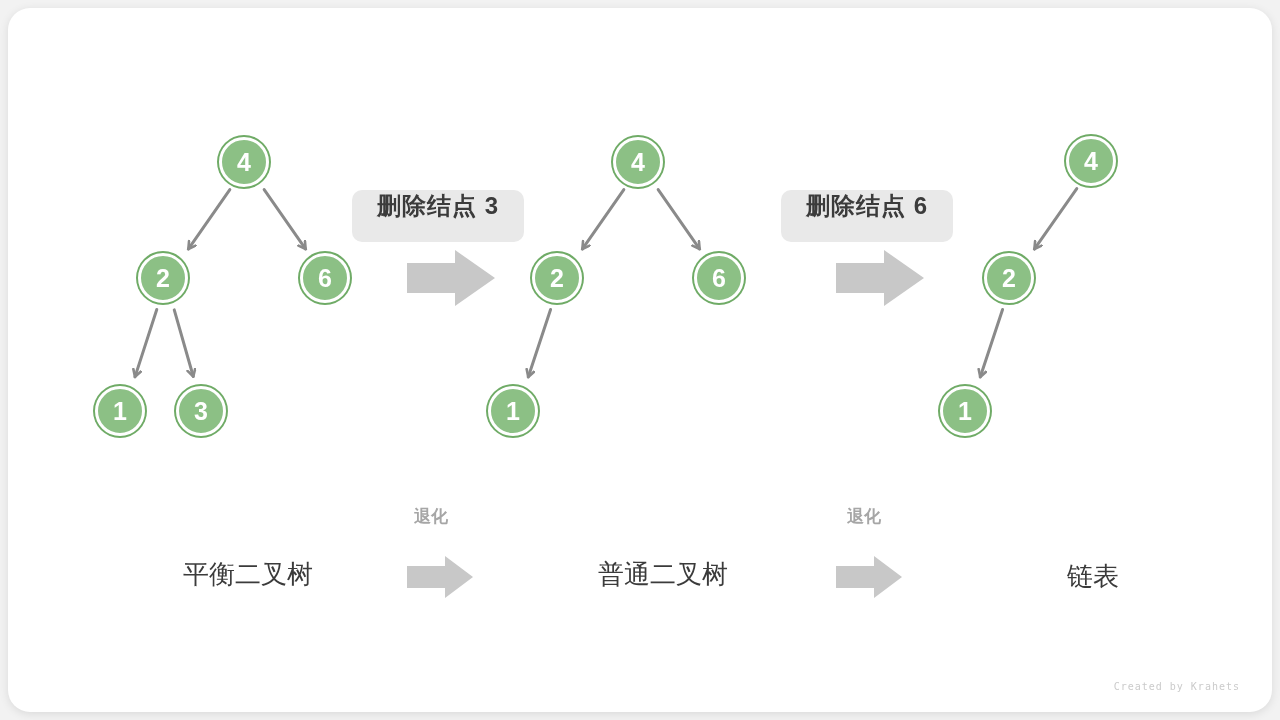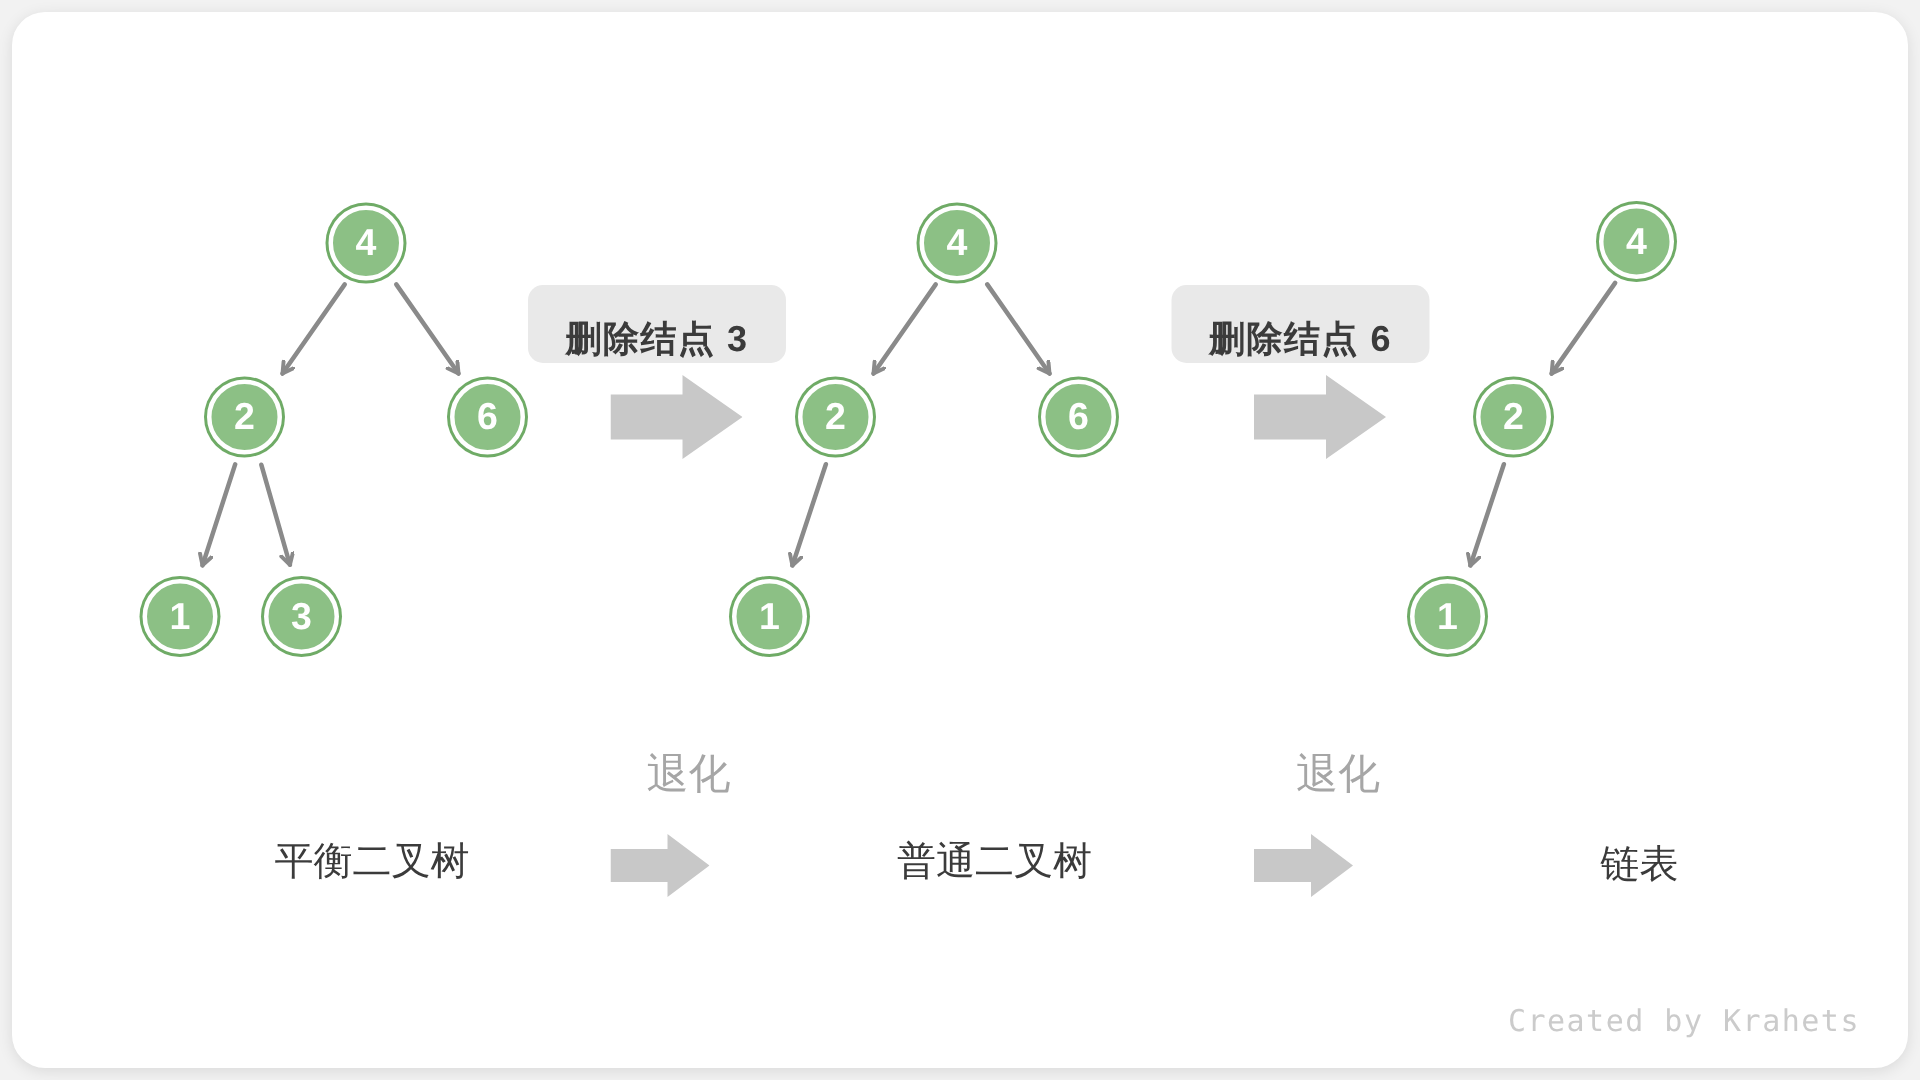--- a/index.html
+++ b/index.html
@@ -41,62 +41,61 @@
     display: flex;
     align-items: center;
     justify-content: center;
   }
   .label-box {
     position: absolute;
     width: 172px; height: 52px;
     background: var(--label-box-bg, #e9e9e9);
     border-radius: 10px;
     display: flex;
-    align-items: flex-end;
+    align-items: flex-start;
     justify-content: center;
     color: var(--label-text, #3b3b3b);
     font-size: 24px;
     font-weight: bold;
     letter-spacing: 1px;
   }
   .tbox1 { left: 352px; top: 190px; }
   .tbox2 { left: 781px; top: 190px; }
   .big-arrow { position: absolute; }
   .big-arrow polygon { fill: var(--big-arrow, #c8c8c8); }
   .top1 { left: 407px; top: 250px; }
   .top2 { left: 836px; top: 250px; }
   .bot1 { left: 407px; top: 556px; }
   .bot2 { left: 836px; top: 556px; }
   .degrade {
     position: absolute;
     transform: translate(-50%, -50%);
     color: var(--degrade-text, #a6a6a6);
-    font-size: 28px;
-    font-weight: normal;
+    font-size: 17px;
+    font-weight: bold;
     white-space: nowrap;
-    margin-left: 28px;
   }
   .deg1 { left: 431px; top: 516px; }
   .deg2 { left: 864px; top: 516px; }
   .caption {
     position: absolute;
     transform: translate(-50%, -50%);
     color: var(--caption-text, #3b3b3b);
     font-size: 26px;
     font-weight: normal;
     white-space: nowrap;
   }
   .cap1 { left: 248px; top: 574px; }
   .cap2 { left: 641px; top: 574px; margin-left: 22px; }
   .cap3 { left: 1093px; top: 576px; }
   .watermark {
     position: absolute;
     right: 40px; bottom: 28px;
     font-family: "DejaVu Sans Mono", "Liberation Mono", monospace;
-    font-size: 20px;
+    font-size: 10px;
     color: var(--watermark-text, #cbcbcb);
     letter-spacing: 1px;
     white-space: nowrap;
   }
 </style>
 </head>
 <body>
 
 <div class="page">
   <div class="card"></div>

